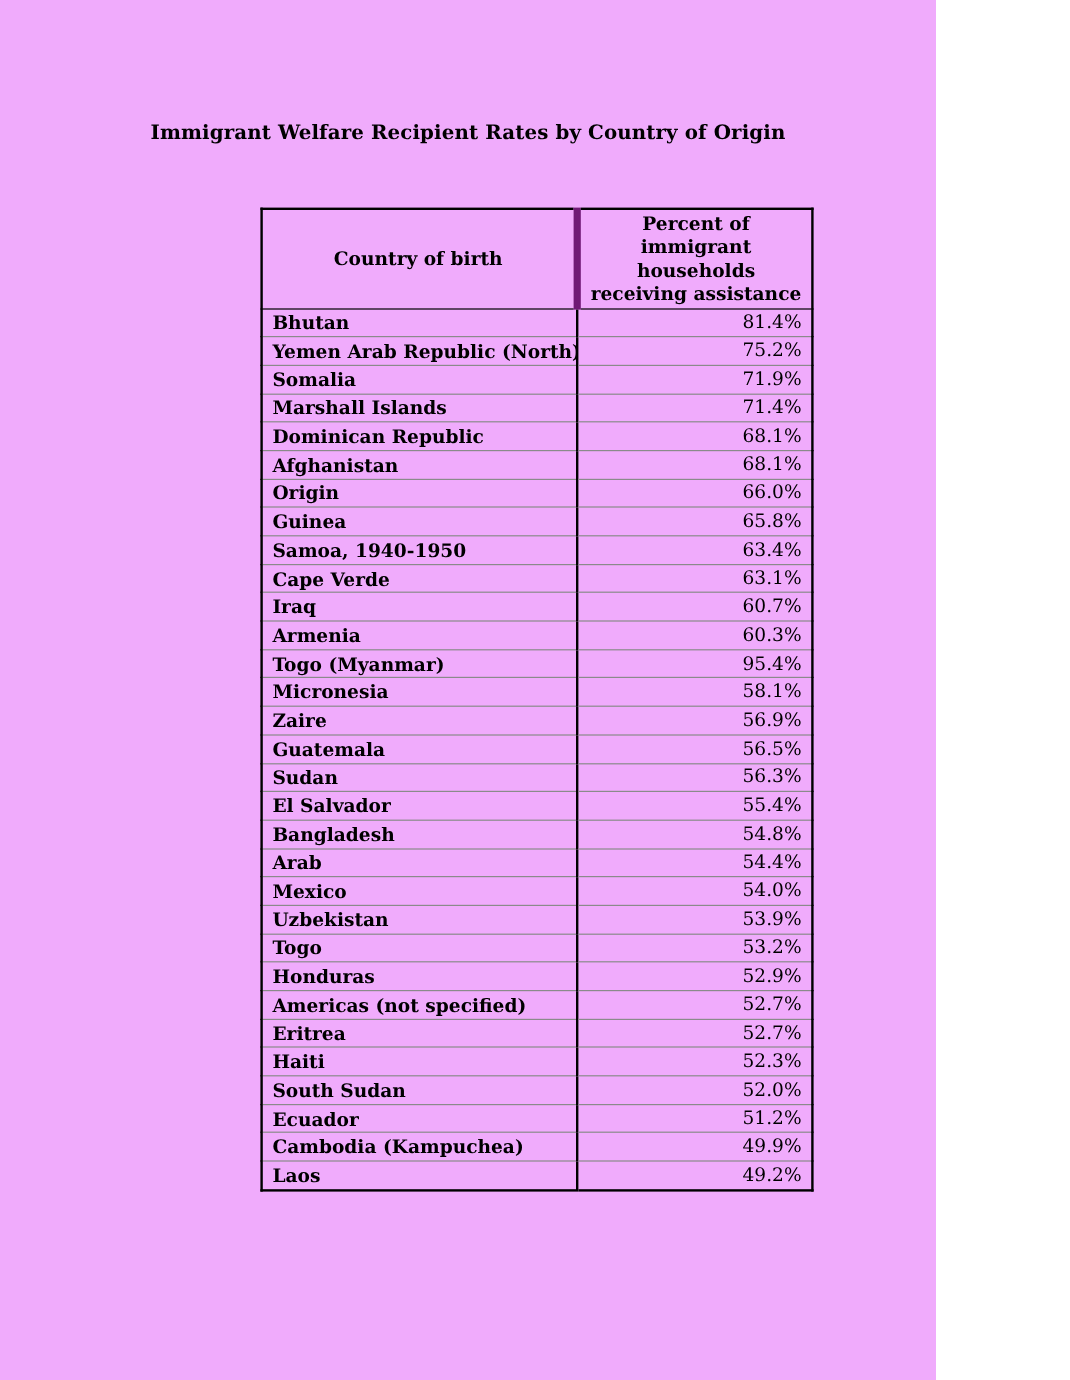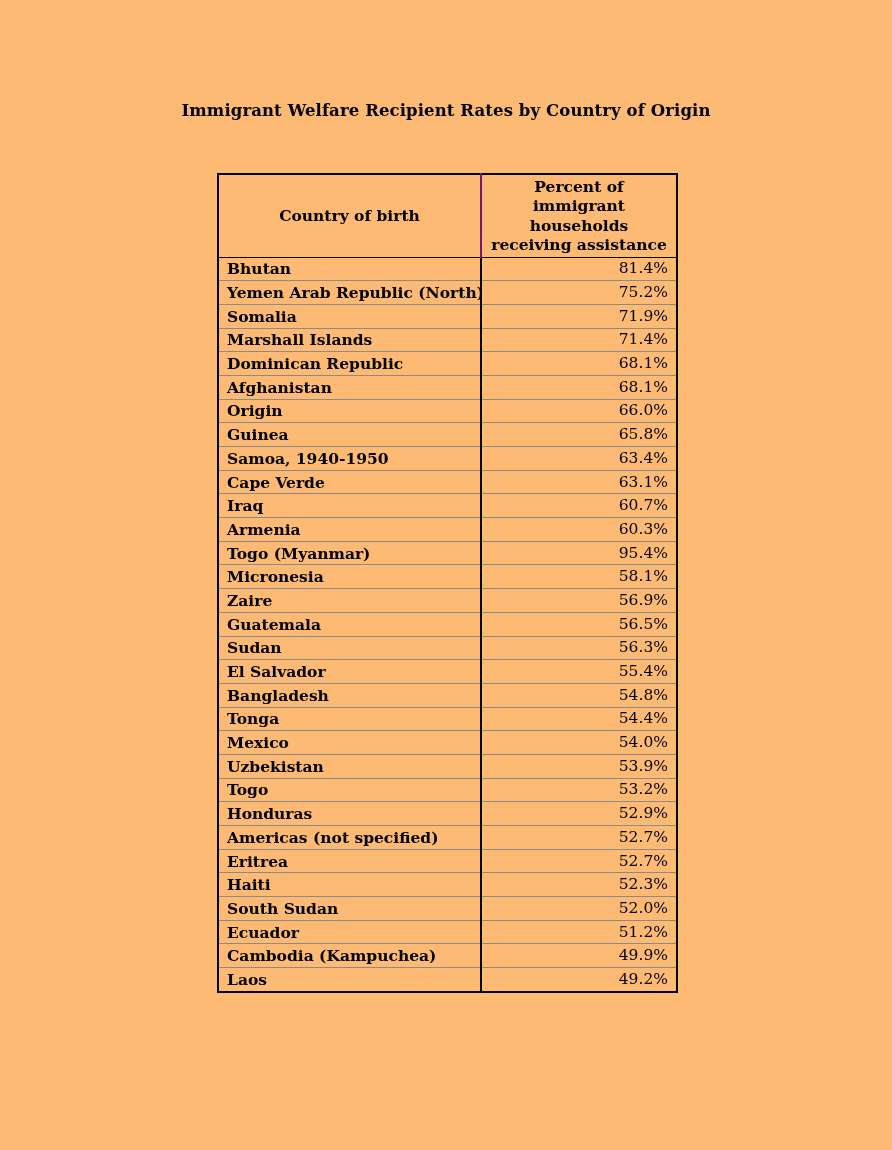--- a/index.html
+++ b/index.html
@@ -2,23 +2,23 @@
 <html><head>
 <meta charset="utf-8">
 <style>
   html, body {
     margin: 0;
     padding: 0;
     background: #ffffff;
   }
   .page {
     position: relative;
-    width: 892px;
+    width: 780px;
     height: 1150px;
-    background: #fdba74;
+    background: #f0abfc;
     font-family: "DejaVu Serif", "Liberation Serif", serif;
     color: #000000;
     overflow: hidden;
   }
   .title {
     position: absolute;
     top: 101px;
     left: 0;
     width: 100%;
     margin: 0;
@@ -34,21 +34,21 @@
     width: 459px;
     border-collapse: collapse;
     table-layout: fixed;
     border: 2px solid #000000;
     font-size: 15.5px;
   }
   table.data-table col.c-country { width: 263px; }
   table.data-table col.c-percent { width: 196px; }
   table.data-table th {
     height: 70px;
-    border-right: 2px solid #701a75;
+    border-right: 6px solid #701a75;
     border-bottom: 1.5px solid #000000;
     font-weight: bold;
     text-align: center;
     vertical-align: middle;
     padding: 2px 6px;
     line-height: 1.25;
   }
   table.data-table th:last-child { border-right: none; }
   table.data-table td {
     height: 22.7px;
@@ -153,21 +153,21 @@
         </tr>
         <tr>
           <td class="cell-country">El Salvador</td>
           <td class="cell-percent">55.4%</td>
         </tr>
         <tr>
           <td class="cell-country">Bangladesh</td>
           <td class="cell-percent">54.8%</td>
         </tr>
         <tr>
-          <td class="cell-country">Tonga</td>
+          <td class="cell-country">Arab</td>
           <td class="cell-percent">54.4%</td>
         </tr>
         <tr>
           <td class="cell-country">Mexico</td>
           <td class="cell-percent">54.0%</td>
         </tr>
         <tr>
           <td class="cell-country">Uzbekistan</td>
           <td class="cell-percent">53.9%</td>
         </tr>

